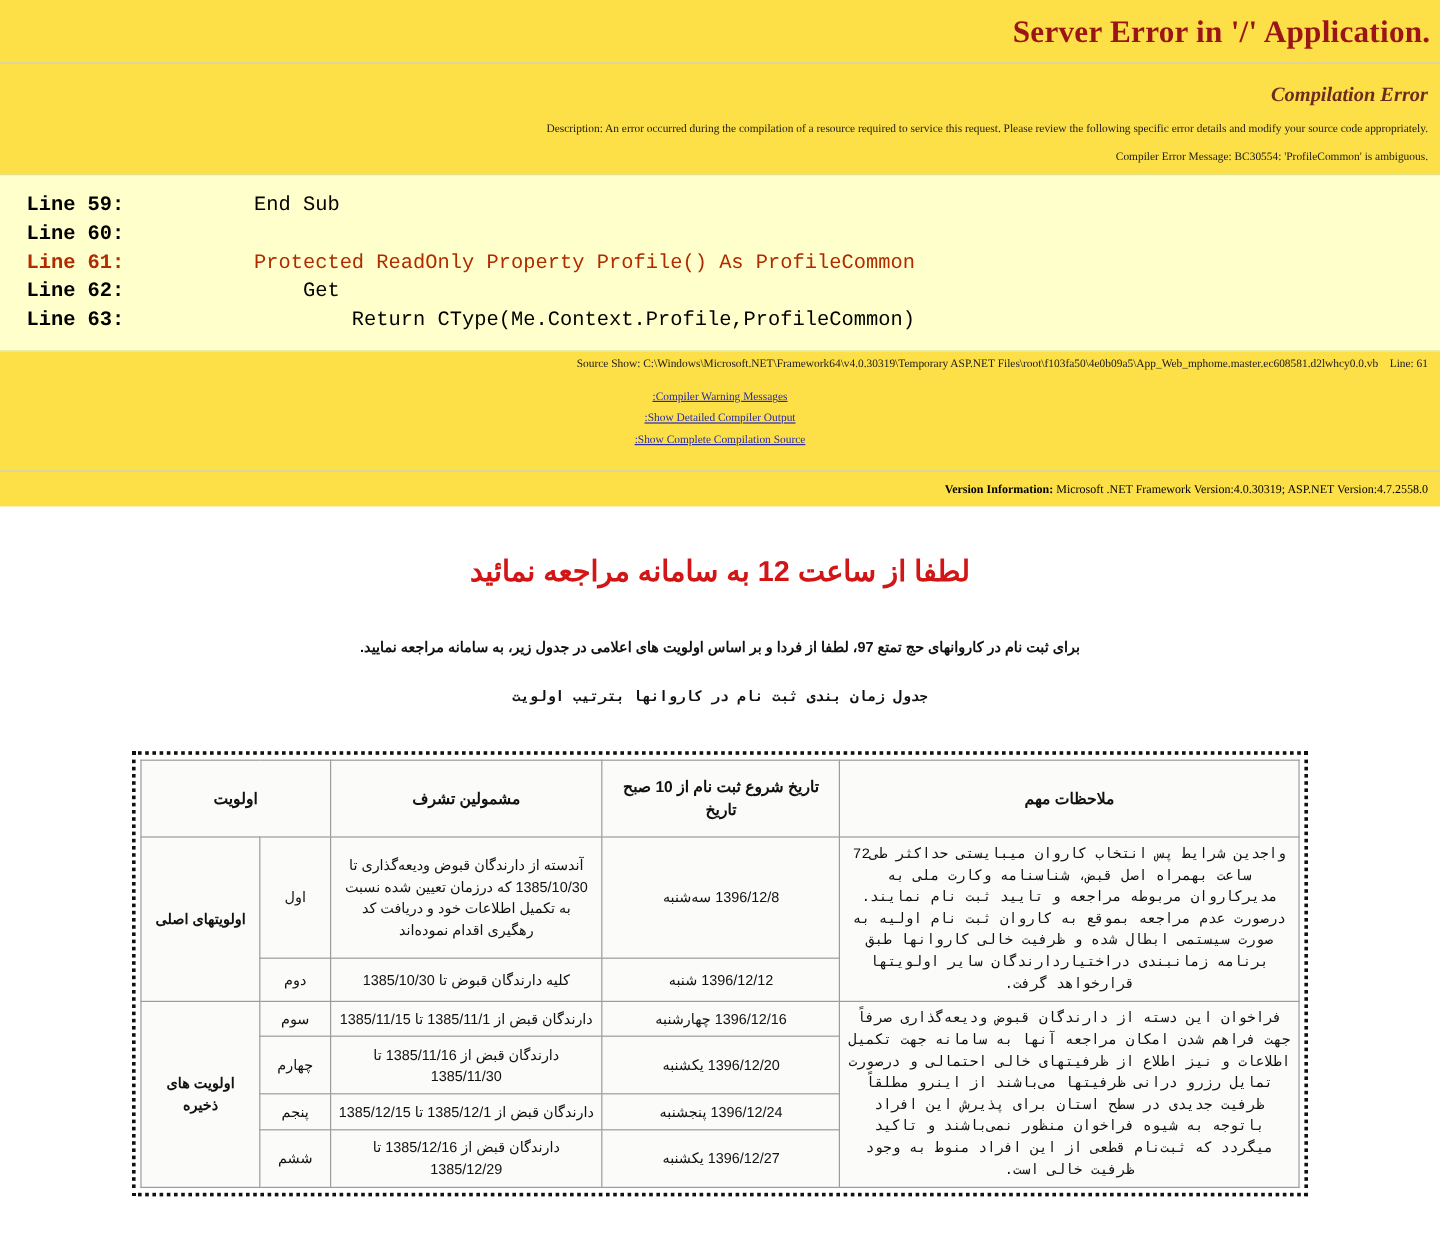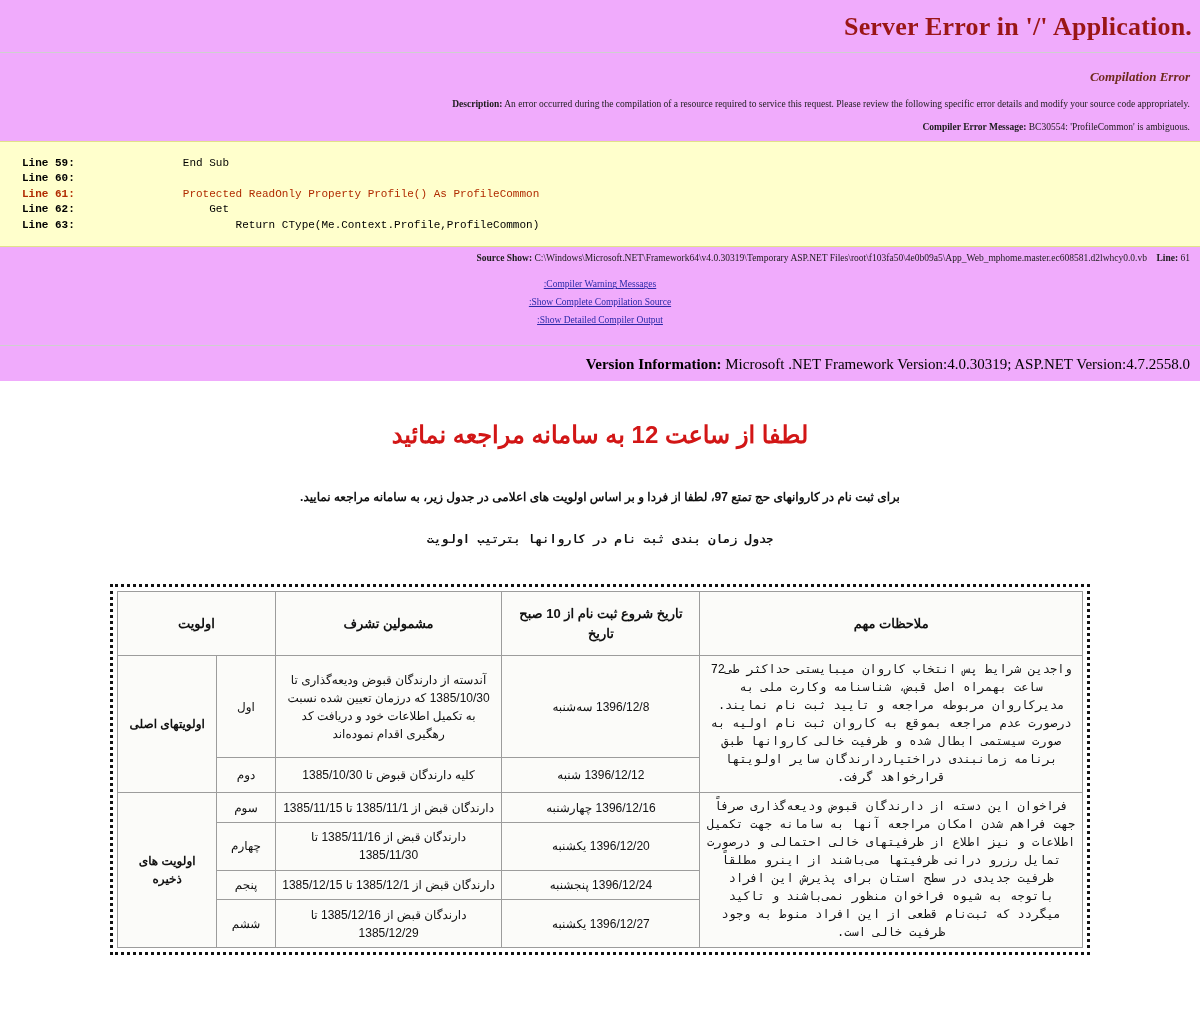--- a/index.html
+++ b/index.html
@@ -15,57 +15,57 @@
     color: #000000;
     direction: rtl;
   }
 
   
   .aspnet-error {
     direction: rtl;
     text-align: right;
     font-family: "Liberation Serif", serif;
     padding: 0;
-    background: #f0abfc;
+    background: #fde047;
   }
   .err-title {
     font-family: "Liberation Serif", serif;
     font-size: 26px;
     font-weight: bold;
     color: #9a1616;
     text-align: right;
     padding: 12px 8px 10px 8px;
     letter-spacing: 0.2px;
     white-space: nowrap;
   }
   .hr-thin {
     height: 1px;
     background: #cfcfcf;
     border: 0;
     margin: 0 0 0 0;
   }
   .err-subtitle {
     font-family: "Liberation Serif", serif;
     font-style: italic;
-    font-size: 13px;
+    font-size: 17px;
     font-weight: bold;
     color: #6e2b1e;
     text-align: right;
     padding: 16px 10px 8px 10px;
   }
   .err-line {
     font-size: 9.5px;
     color: #1b1b1b;
     text-align: right;
     padding: 5px 10px 5px 10px;
     line-height: 1.35;
     direction: ltr;
     unicode-bidi: plaintext;
   }
-  .err-line b { font-weight: bold; }
+  .err-line b { font-weight: normal; }
   .err-line.desc { padding-right: 10px; }
   .err-source-label {
     font-size: 9.5px;
     font-weight: bold;
     text-align: right;
     padding: 6px 10px 4px 10px;
   }
 
   .code-box {
     background: #ffffcc;
@@ -73,21 +73,21 @@
     border-bottom: 1px solid #e2e28a;
     padding: 14px 0 12px 0;
     margin: 2px 0 0 0;
     direction: ltr;
     text-align: left;
   }
   .code-box pre {
     margin: 0;
     padding: 0 0 0 22px;
     font-family: "Liberation Mono", "DejaVu Sans Mono", monospace;
-    font-size: 11px;
+    font-size: 17px;
     line-height: 1.42;
     color: #000000;
     white-space: pre;
   }
   .code-line { display: block; }
   .code-line.hl { color: #b02b00; }
   .code-line .ln {
     display: inline-block;
     width: 108px;
     font-weight: bold;
@@ -104,21 +104,21 @@
     text-decoration: underline;
     padding: 4px 0;
     direction: ltr;
     unicode-bidi: plaintext;
   }
   .version-wrap {
     border-top: 1px solid #cfcfcf;
     margin-top: 14px;
     padding: 10px 10px 8px 10px;
     text-align: right;
-    font-size: 15px;
+    font-size: 10px;
     direction: ltr;
     unicode-bidi: plaintext;
   }
 
   
   .notice-zone {
     padding: 26px 0 0 0;
     text-align: center;
   }
   .red-headline {
@@ -223,22 +223,22 @@
   <div class="err-line">
     <b>Source Show:</b>
     <span>C:\Windows\Microsoft.NET\Framework64\v4.0.30319\Temporary ASP.NET Files\root\f103fa50\4e0b09a5\App_Web_mphome.master.ec608581.d2lwhcy0.0.vb</span>
     &nbsp;&nbsp;
     <b>Line:</b>
     <span>61</span>
   </div>
 
   <div class="err-links">
     <a href="#">:Compiler Warning Messages</a>
+    <a href="#">:Show Detailed Compiler Output</a>
     <a href="#">:Show Complete Compilation Source</a>
-    <a href="#">:Show Detailed Compiler Output</a>
   </div>
 
   <div class="version-wrap">
     <b>Version Information:</b>
     <span>Microsoft .NET Framework Version:4.0.30319; ASP.NET Version:4.7.2558.0</span>
   </div>
 </div>
 
 <div class="notice-zone">
   <div class="red-headline">لطفا از ساعت 12 به سامانه مراجعه نمائید</div>

